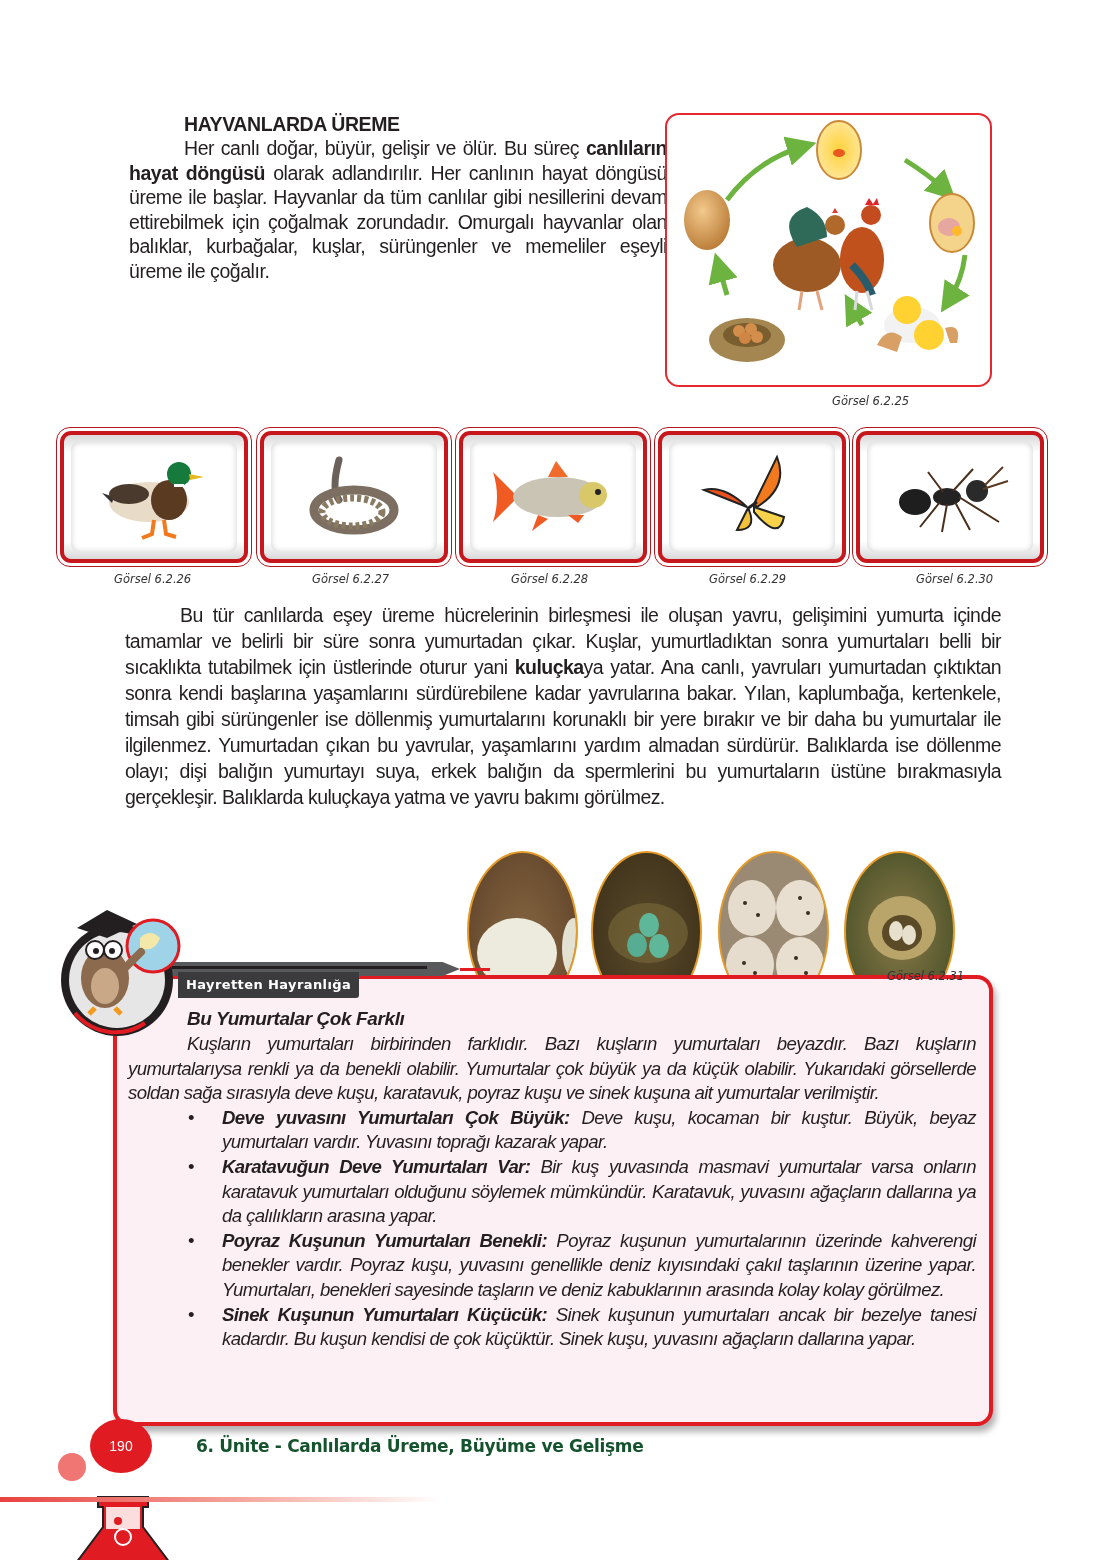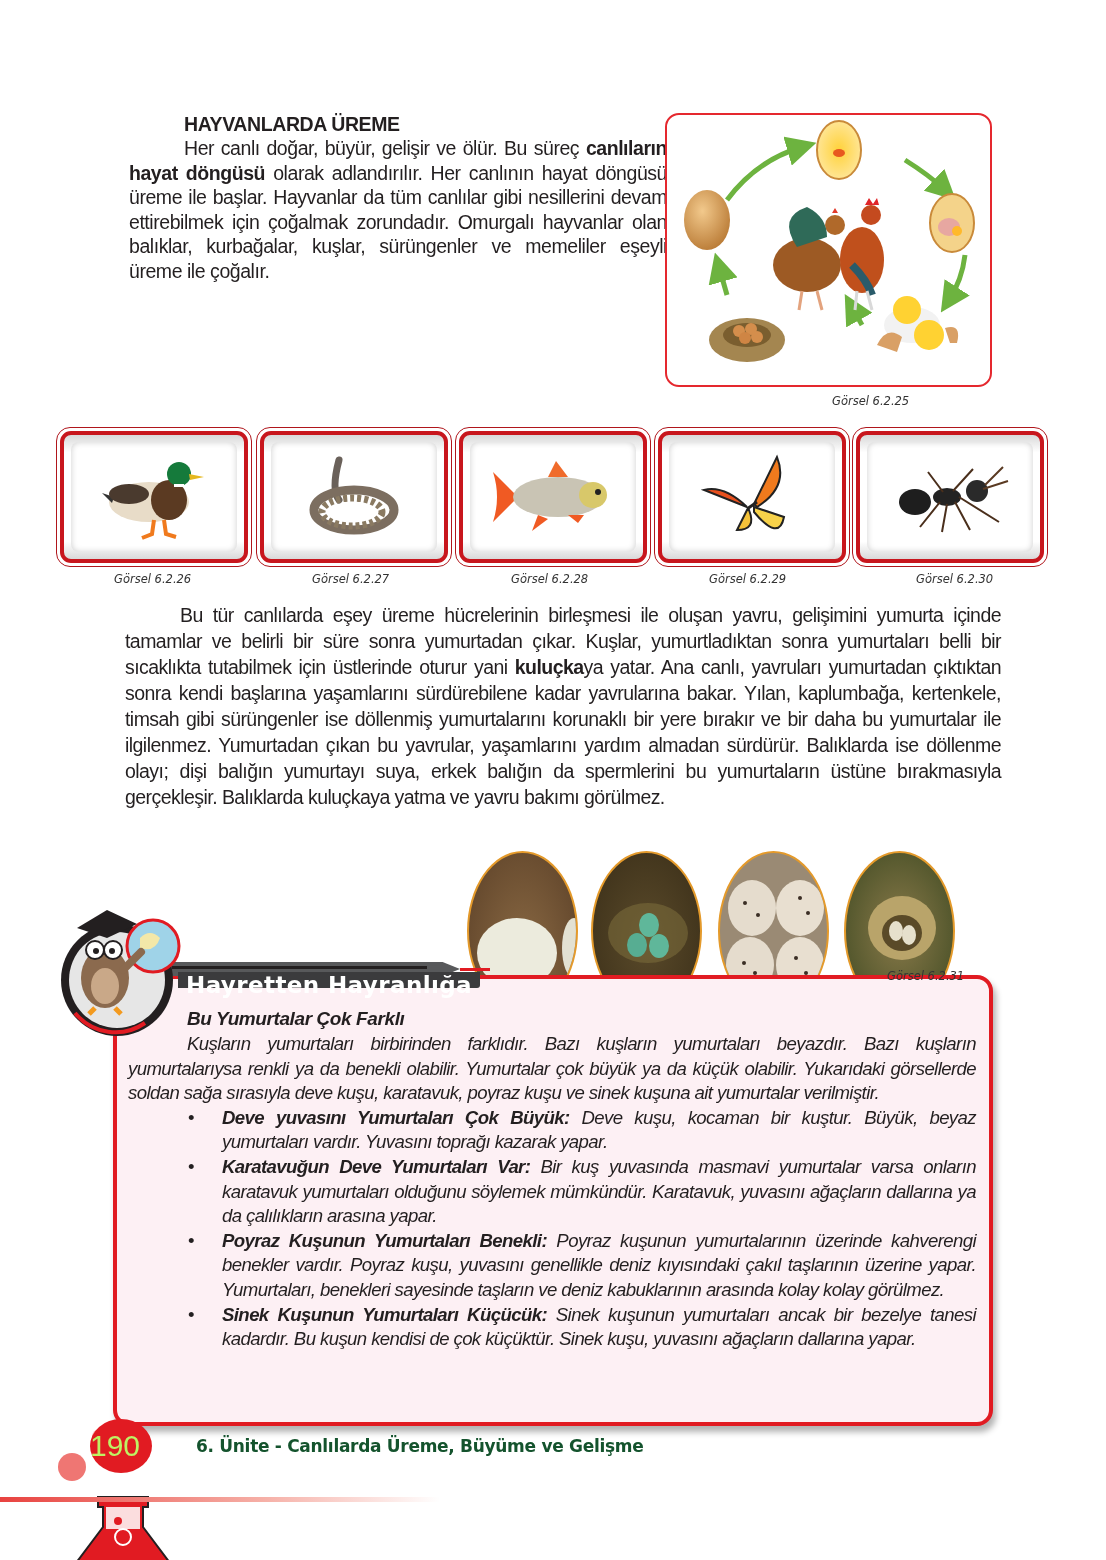--- a/index.html
+++ b/index.html
@@ -36,30 +36,30 @@
   .info-body { position: absolute; left: 128px; top: 1032px; width: 848px; font-size: 18.6px; line-height: 24.6px; font-style: italic; text-align: justify; letter-spacing: -0.6px; }
   .info-body p.lead { text-indent: 59px; }
   .info-body ul { list-style: none; margin-left: 58px; }
   .info-body li { position: relative; padding-left: 36px; }
   .info-body li .bullet { position: absolute; left: 2px; top: 0; font-style: normal; }
   .info-body li b { font-weight: bold; }
 
   
   .banner-bar { position: absolute; left: 170px; top: 962px; width: 290px; height: 14px; background: #58595b; clip-path: polygon(0 0, 94% 0, 100% 50%, 94% 100%, 0 100%); }
   .banner-line { position: absolute; left: 172px; top: 966px; width: 255px; height: 3px; background: #231f20; }
-  .banner-label { position: absolute; left: 178px; top: 972px; height: 16px; padding: 0 8px; background: #3b3b3d; color: #fff; font-family: "DejaVu Sans", sans-serif; font-weight: bold; font-size: 23px; line-height: 26px; letter-spacing: 0.4px; border-radius: 0 0 3px 0; }
+  .banner-label { position: absolute; left: 178px; top: 972px; height: 26px; padding: 0 8px; background: #3b3b3d; color: #fff; font-family: "DejaVu Sans", sans-serif; font-weight: bold; font-size: 13px; line-height: 26px; letter-spacing: 0.4px; border-radius: 0 0 3px 0; }
   .banner-red-line { position: absolute; left: 460px; top: 968px; width: 30px; height: 3px; background: #e11b22; }
 
   
   .mascot { position: absolute; left: 55px; top: 898px; width: 130px; height: 140px; }
 
   
   .footer-bar { position: absolute; left: 0; top: 1497px; width: 440px; height: 5px; background: linear-gradient(90deg, #e8423f, #f6b0a7 60%, rgba(255,255,255,0)); }
   .footer-title { position: absolute; left: 196px; top: 1436px; font-family: "DejaVu Sans", sans-serif; font-weight: bold; font-size: 17px; color: #14532d; letter-spacing: -0.3px; }
-  .page-num { position: absolute; left: 90px; top: 1419px; width: 62px; height: 54px; border-radius: 50%; background: #e11b22; color: #bef264; font-size: 30px; text-align: left; line-height: 54px; font-family: "Liberation Sans", sans-serif; }
+  .page-num { position: absolute; left: 90px; top: 1419px; width: 62px; height: 54px; border-radius: 50%; background: #e11b22; color: #ffffff; font-size: 14px; text-align: center; line-height: 54px; font-family: "Liberation Sans", sans-serif; }
 </style>
 </head>
 <body>
 
 <div class="intro cond">
   <h2>HAYVANLARDA ÜREME</h2>
   <p><span>Her canlı doğar, büyür, gelişir ve ölür. Bu süreç </span><b>canlıların hayat döngüsü</b><span> olarak adlandırılır. Her canlının hayat döngüsü üreme ile başlar. Hayvanlar da tüm canlılar gibi nesillerini devam ettirebilmek için çoğalmak zorundadır. Omurgalı hayvanlar olan balıklar, kurbağalar, kuşlar, sürüngenler ve memeliler eşeyli üreme ile çoğalır.</span></p>
 </div>
 
 <div class="cycle-box">

